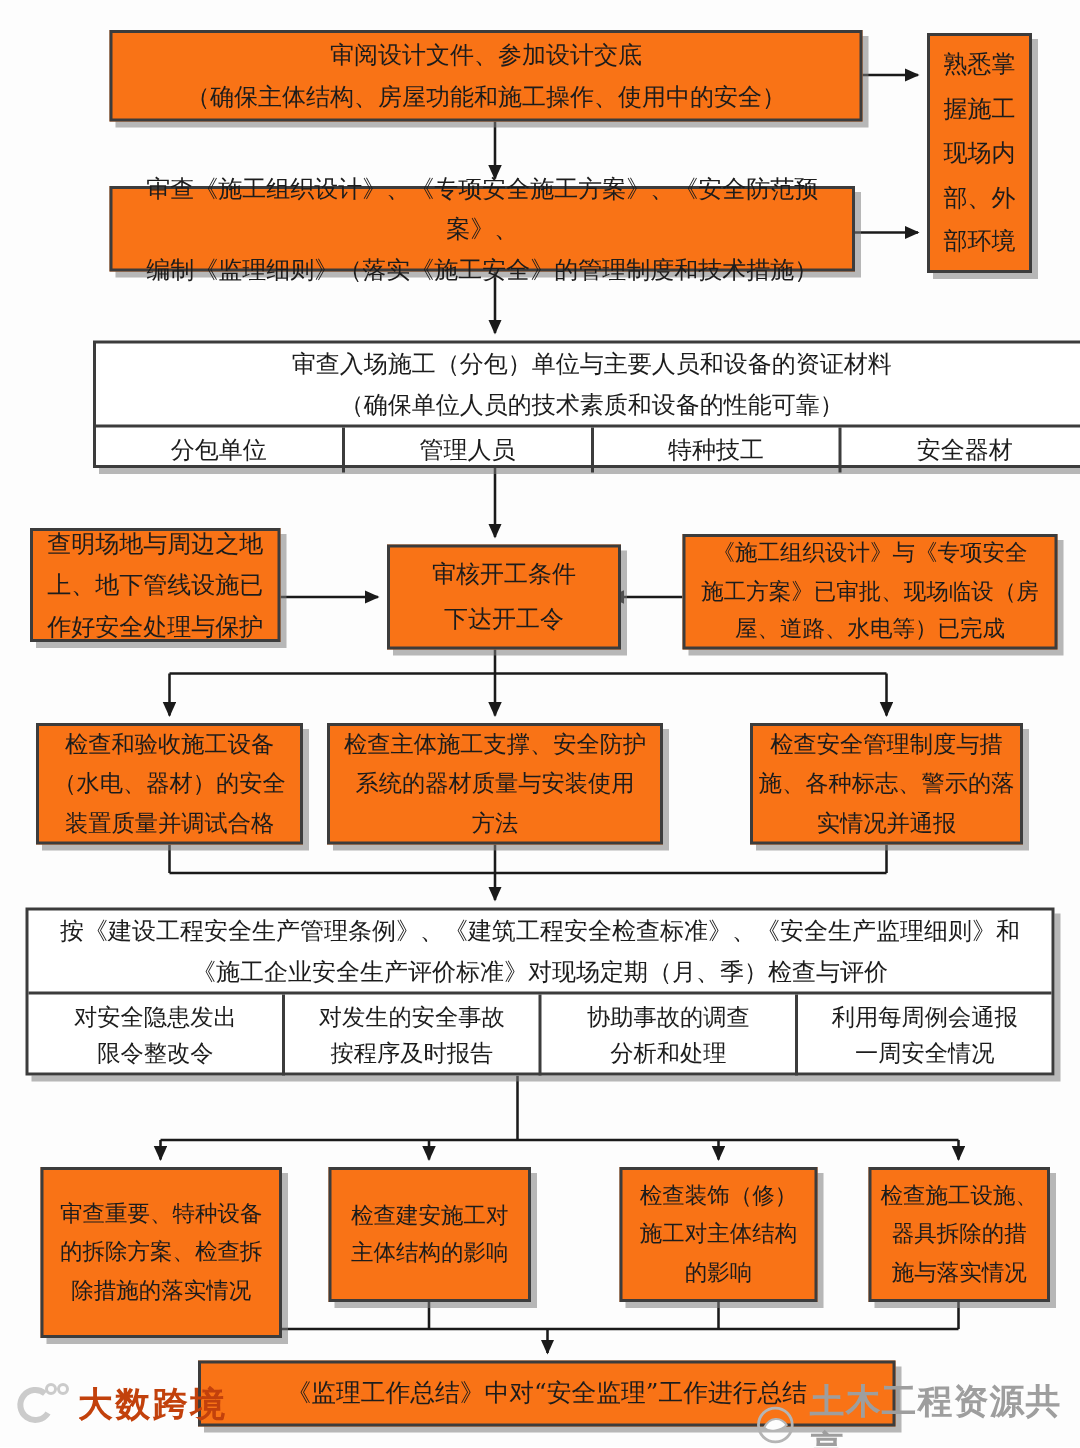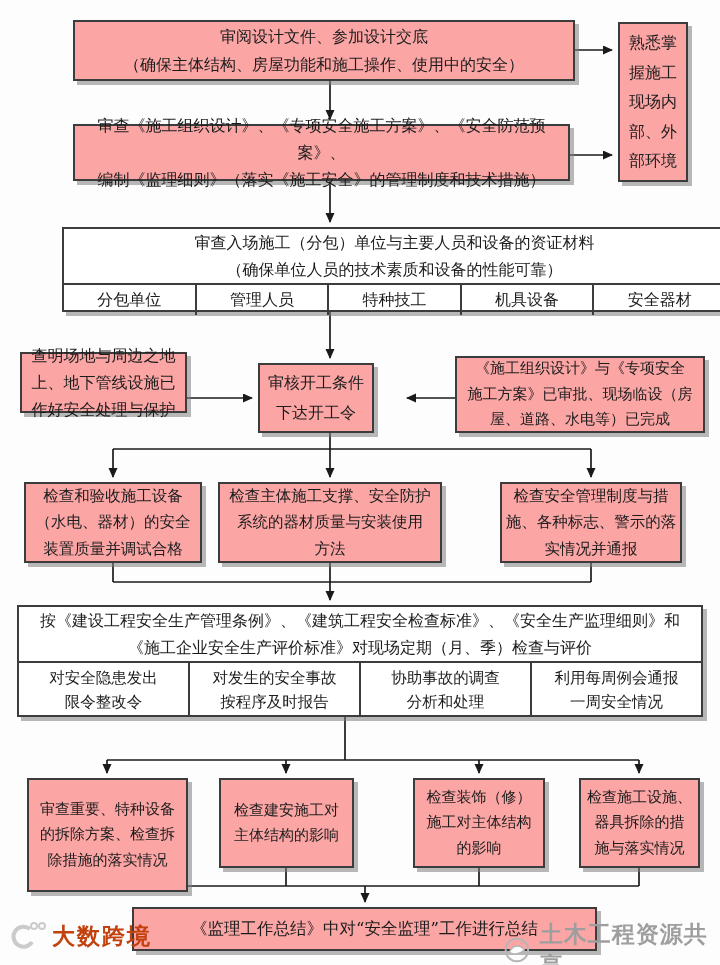--- a/index.html
+++ b/index.html
@@ -2,21 +2,21 @@
 <html><head>
 <meta charset="utf-8">
 <style>
   html,body{margin:0;padding:0;background:#fff;}
   .page{
     position:relative;width:720px;height:965px;background:#fdfdfd;overflow:hidden;
     font-family:"DejaVu Serif","Liberation Serif",serif;color:#1c1c1c;
   }
   .connectors{position:absolute;left:0;top:0;z-index:1;}
   .box{
-    position:absolute;box-sizing:border-box;background:#fca5a5;
+    position:absolute;box-sizing:border-box;background:#f97316;
     border:2px solid #3c3c3c;box-shadow:4px 4px 0 rgba(125,125,125,.55);
     display:flex;align-items:center;justify-content:center;text-align:center;
     white-space:pre-line;z-index:2;font-size:16px;line-height:1.7;
   }
   .tablebox{
     position:absolute;box-sizing:border-box;background:#fff;
     border:2px solid #3c3c3c;box-shadow:4px 4px 0 rgba(125,125,125,.55);
     display:flex;flex-direction:column;z-index:2;text-align:center;white-space:pre-line;
   }
   .tablebox .thead{
@@ -85,29 +85,28 @@
   <div class="box" style="left:73px;top:124px;width:497px;height:57px;">审查《施工组织设计》、《专项安全施工方案》、《安全防范预案》、
 编制《监理细则》（落实《施工安全》的管理制度和技术措施）</div>
 
   <div class="tablebox" style="left:62px;top:227px;width:665px;height:85px;">
     <div class="thead">审查入场施工（分包）单位与主要人员和设备的资证材料
 （确保单位人员的技术素质和设备的性能可靠）</div>
     <div class="trow" style="height:30px;">
       <div class="tcell">分包单位</div>
       <div class="tcell">管理人员</div>
       <div class="tcell">特种技工</div>
-      <div class="tcell">机具设备</div>
       <div class="tcell">安全器材</div>
     </div>
   </div>
 
-  <div class="box" style="left:20px;top:352px;width:167px;height:61px;">查明场地与周边之地
+  <div class="box" style="left:20px;top:352px;width:167px;height:76px;">查明场地与周边之地
 上、地下管线设施已
 作好安全处理与保护</div>
-  <div class="box" style="left:258px;top:363px;width:116px;height:70px;line-height:1.9;">审核开工条件
+  <div class="box" style="left:258px;top:363px;width:156px;height:70px;line-height:1.9;">审核开工条件
 下达开工令</div>
   <div class="box" style="left:455px;top:356px;width:250px;height:77px;font-size:15px;">《施工组织设计》与《专项安全
 施工方案》已审批、现场临设（房
 屋、道路、水电等）已完成</div>
 
   <div class="box" style="left:24px;top:482px;width:178px;height:81px;font-size:15.5px;">检查和验收施工设备
 （水电、器材）的安全
 装置质量并调试合格</div>
   <div class="box" style="left:218px;top:482px;width:224px;height:81px;font-size:15.5px;">检查主体施工支撑、安全防护
 系统的器材质量与安装使用

